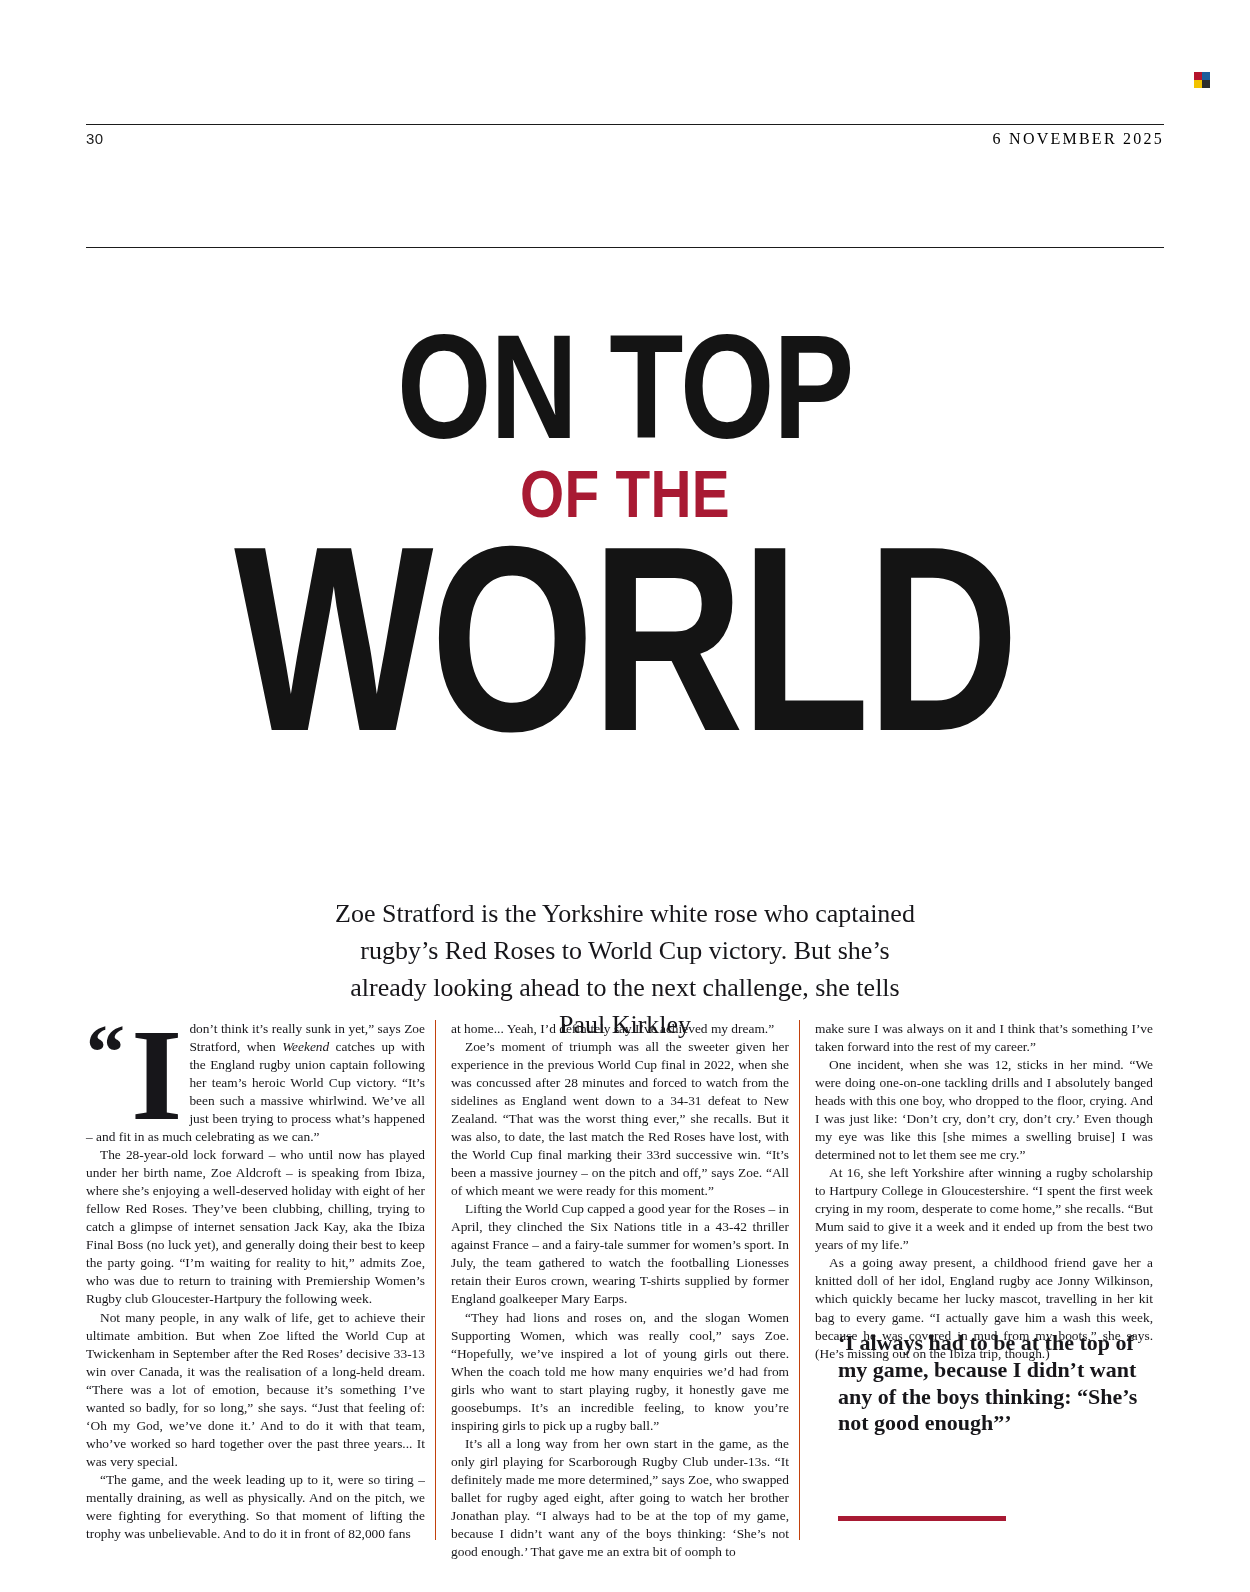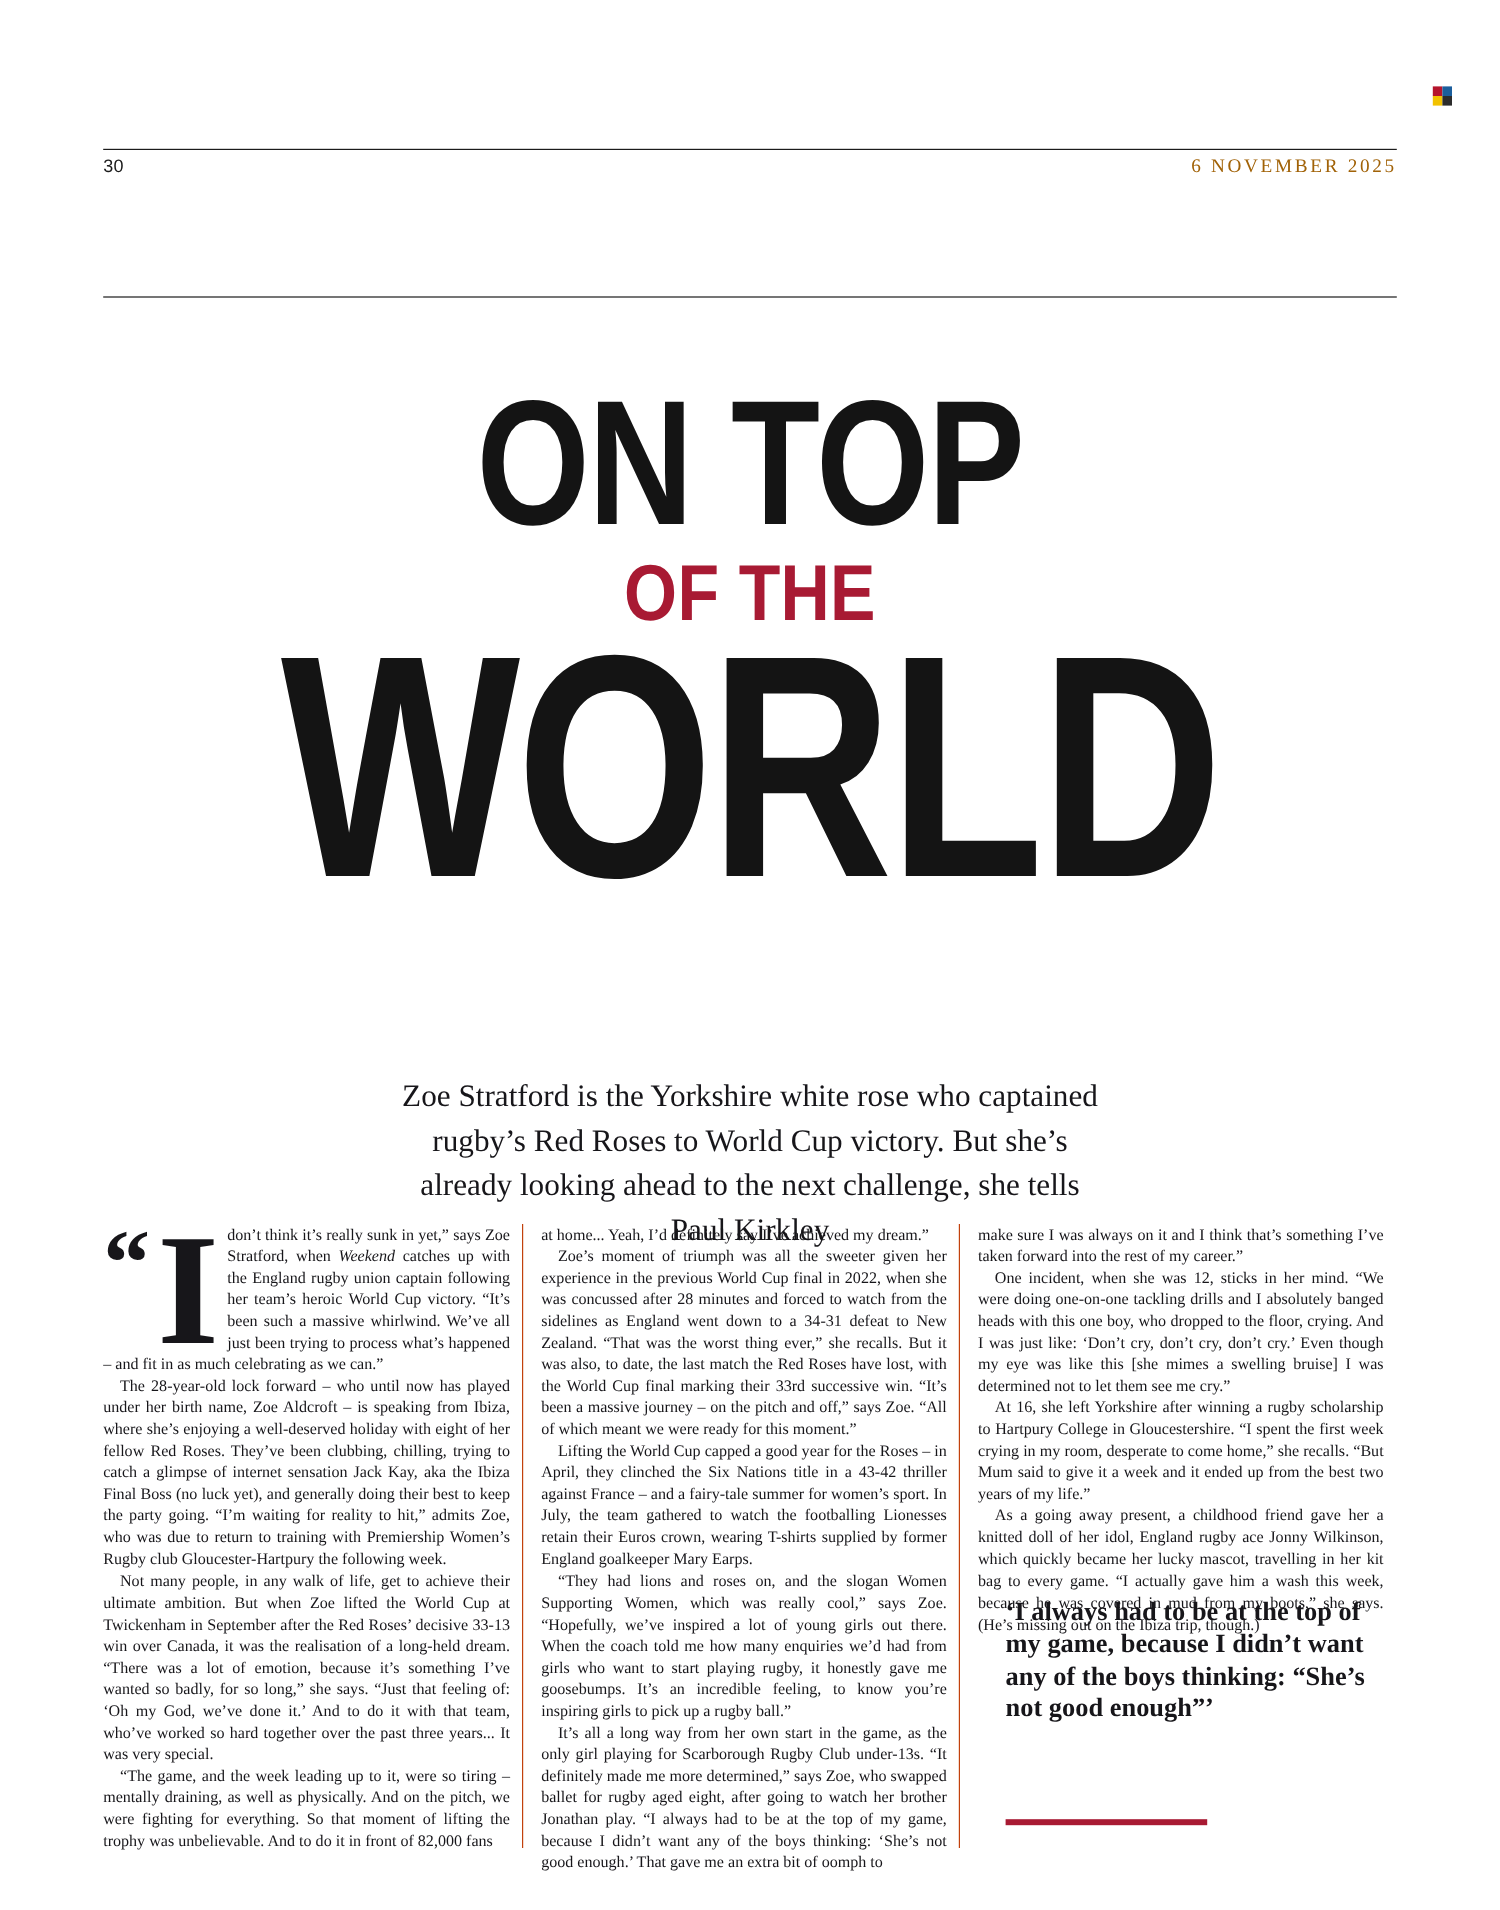--- a/index.html
+++ b/index.html
@@ -57,21 +57,21 @@
     letter-spacing: 0.02em;
     color: #1b1b1b;
   }
   .issue-date {
     position: absolute;
     right: 86px;
     top: 86px;
     font-family: "Liberation Serif", serif;
     font-size: 16px;
     letter-spacing: 0.14em;
-    color: #a16207;
+    color: #000000;
   }
   .rule-under {
     position: absolute;
     left: 86px;
     right: 86px;
     top: 203px;
     border-top: 1px solid #1b1b1b;
   }
 
   

